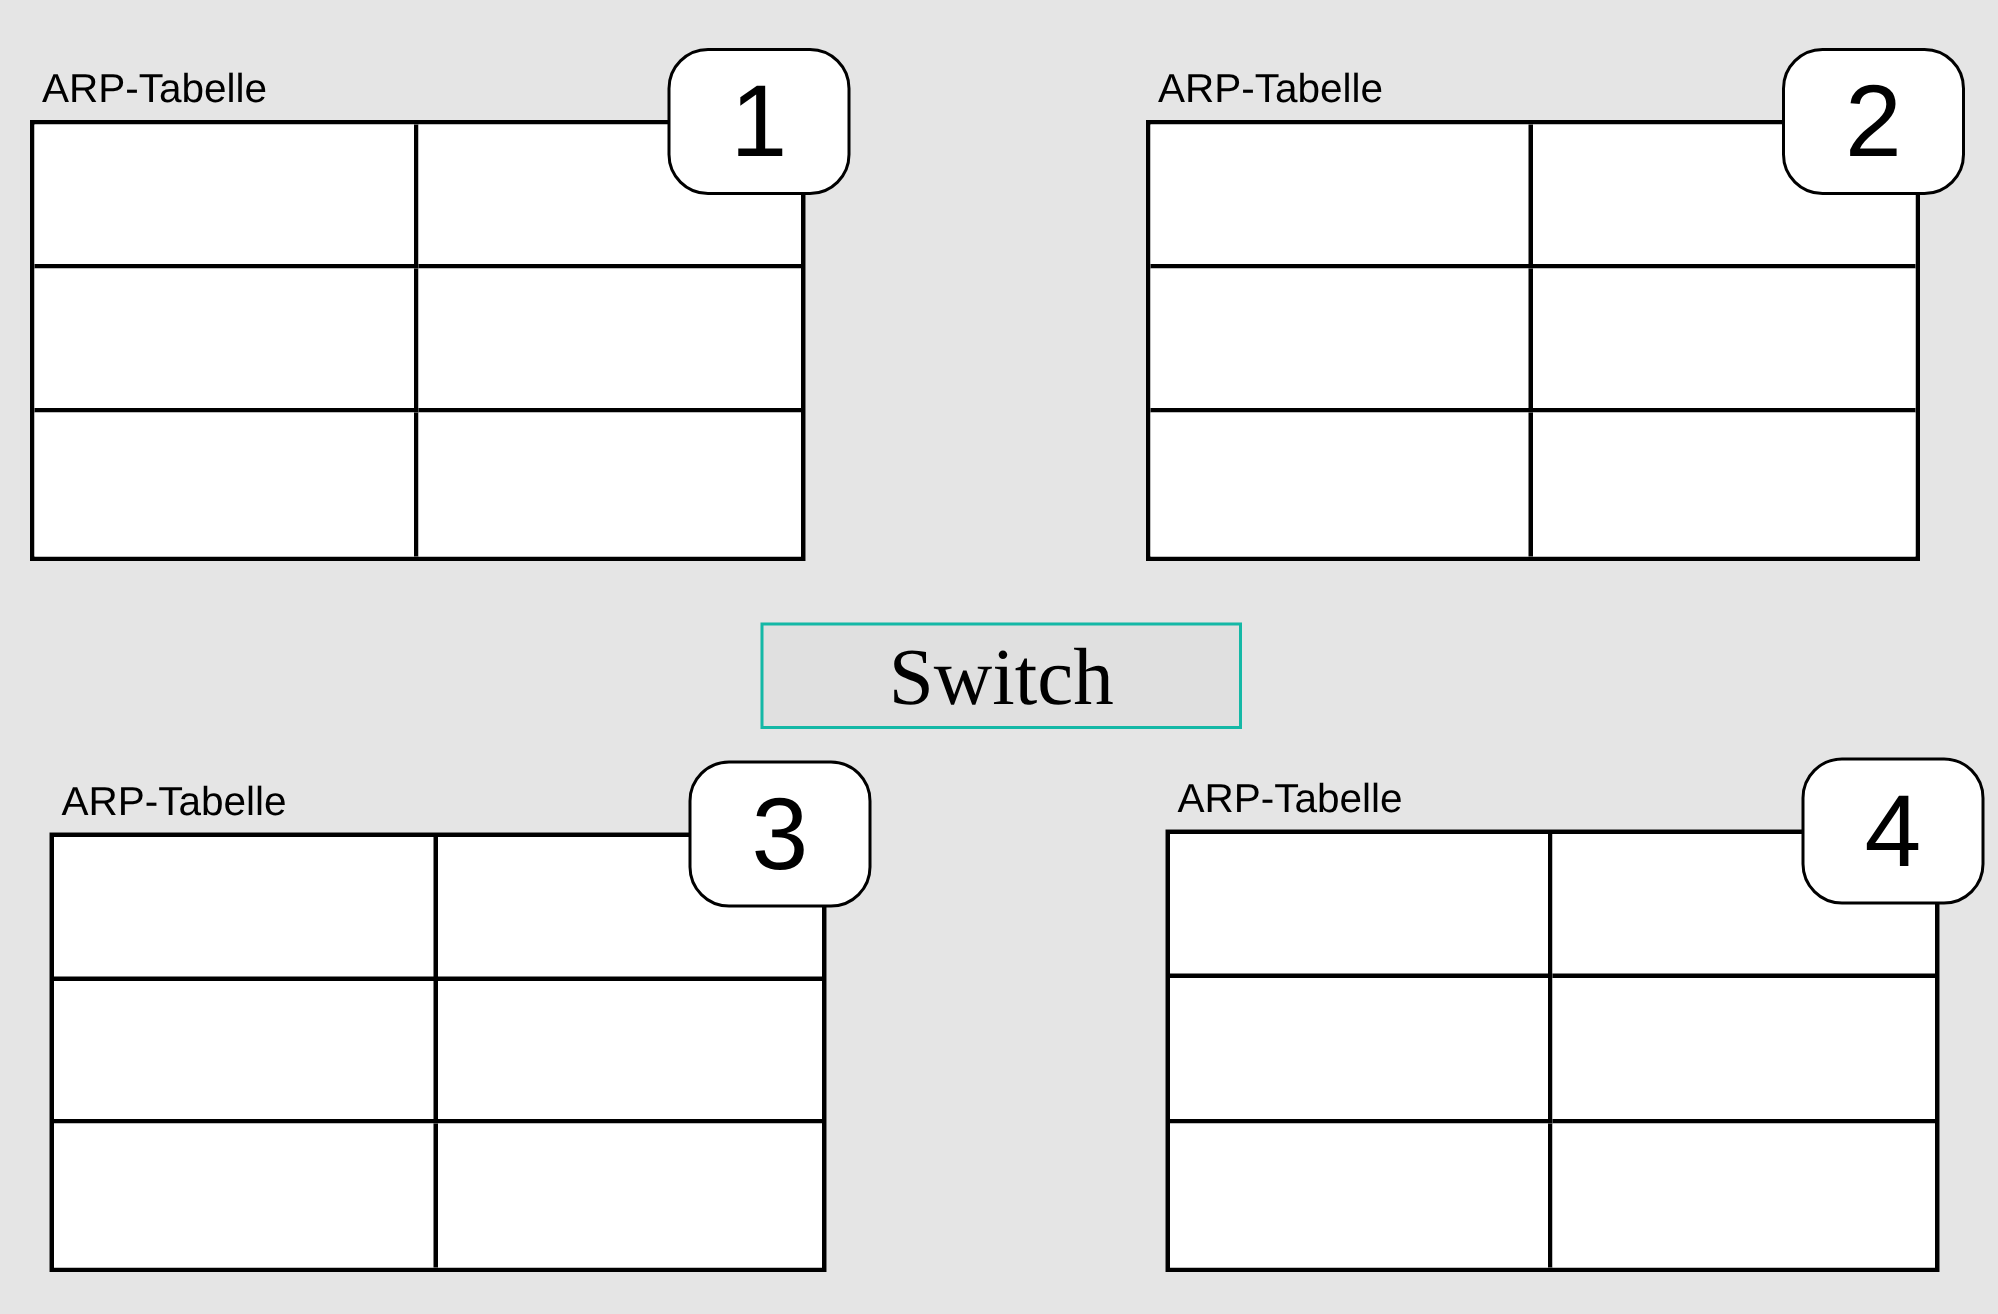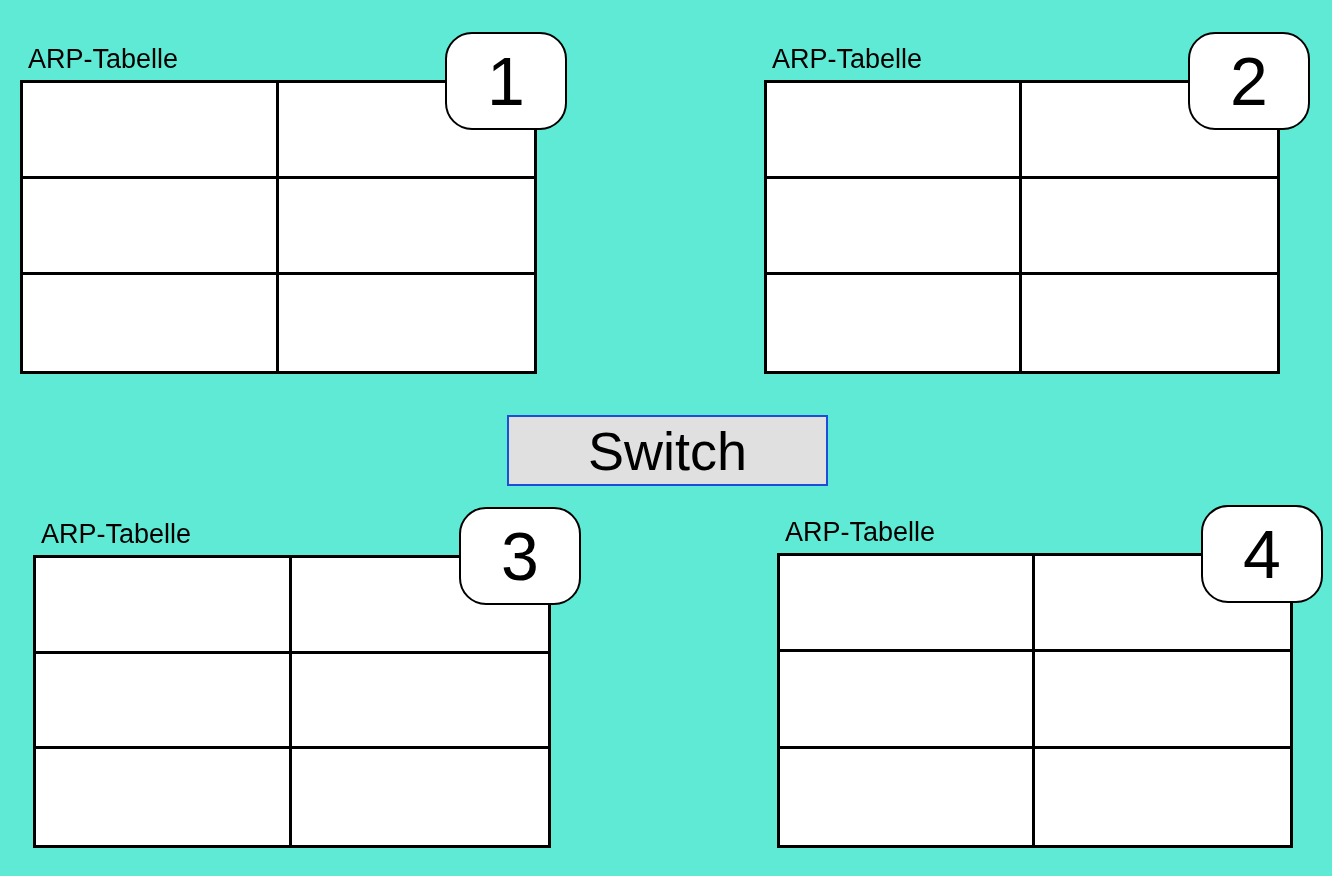--- a/index.html
+++ b/index.html
@@ -1,20 +1,20 @@
 <!DOCTYPE html>
 <html><head>
 <meta charset="utf-8">
 <style>
   html, body { margin: 0; padding: 0; background: #ffffff; }
   .canvas {
     position: relative;
     width: 1332px;
     height: 876px;
-    background: #5eead4;
+    background: #e5e5e5;
     font-family: "Liberation Sans", sans-serif;
     color: #000000;
     overflow: hidden;
   }
 
   
   .arp-group { position: absolute; }
   .arp-label {
     position: absolute;
     top: -34px;
@@ -68,27 +68,28 @@
   .g4 { left: 777px; top: 553px; width: 516px; height: 295px; }
 
   .switch-box {
     position: absolute;
     left: 507px;
     top: 415px;
     width: 321px;
     height: 71px;
     box-sizing: border-box;
     background: #e0e0e0;
-    border: 2px solid #1d4ed8;
+    border: 2px solid #14b8a6;
     display: flex;
     align-items: center;
     justify-content: center;
     font-size: 54px;
     line-height: 1;
     color: #000000;
+    font-family: Liberation Serif, serif;
   }
 </style>
 </head>
 <body>
 
 <div class="canvas">
 
   <div class="arp-group g1">
     <span class="arp-label">ARP-Tabelle</span>
     <div class="badge">1</div>

